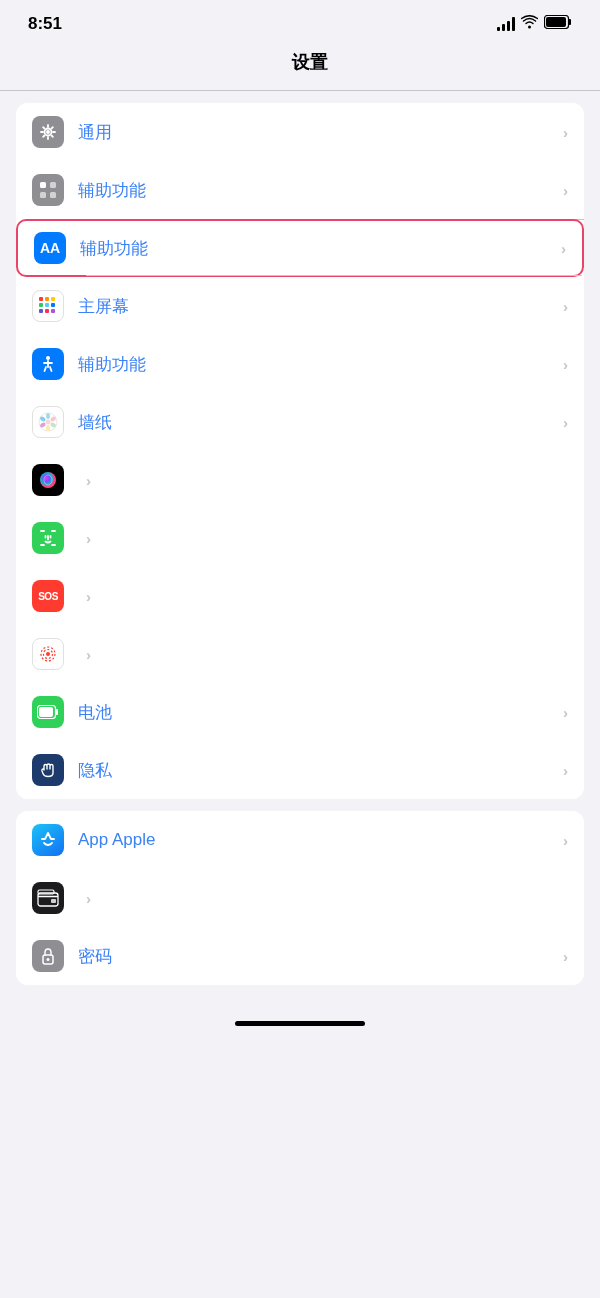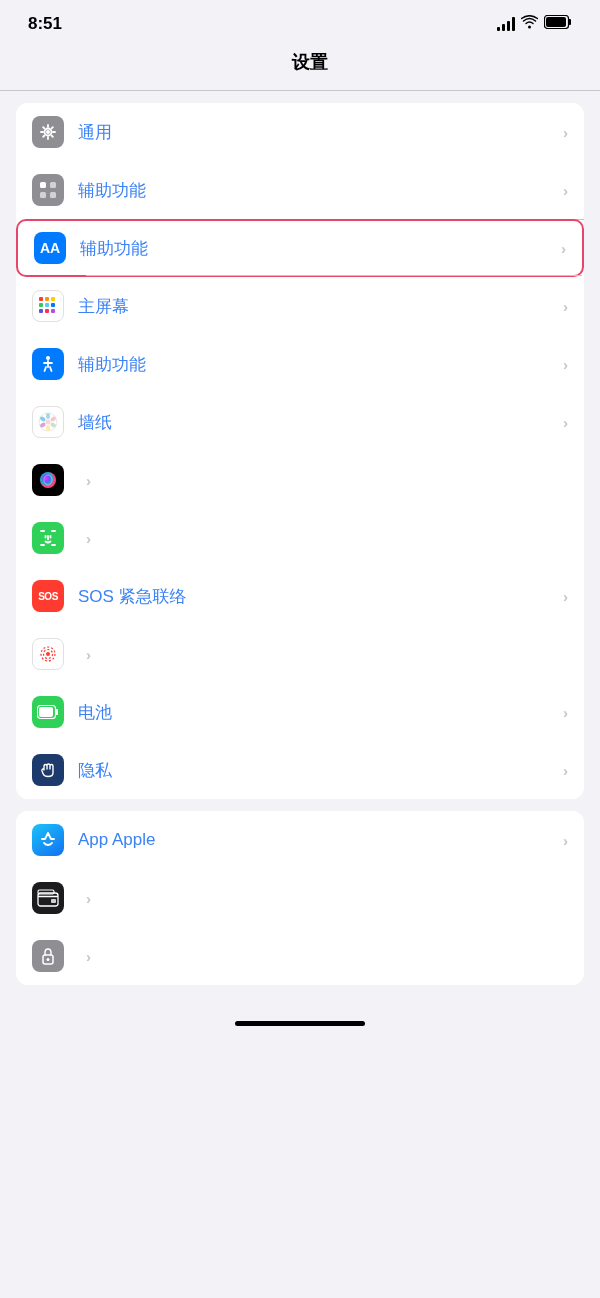--- a/index.html
+++ b/index.html
@@ -281,21 +281,20 @@
         <path d="M8.5 14.5 Q11 16.5 13.5 14.5" stroke="#fff" stroke-width="1.8" stroke-linecap="round" fill="none"></path>
       </svg>
     </div>
     <span class="chevron">›</span>
   </div>
 
   <div class="settings-row">
     <div class="icon-wrap" style="background:#ff3b30;">
       <span style="color:#fff;font-size:10px;font-weight:800;font-family:-apple-system,sans-serif;letter-spacing:-0.5px;">SOS</span>
     </div>
-    <span class="row-label">SOS 紧急联络</span>
     <span class="chevron">›</span>
   </div>
 
   <div class="settings-row">
     <div class="icon-wrap" style="background:#fff;border:1px solid #e0e0e0;">
       <svg width="22" height="22" viewBox="0 0 22 22">
         <circle cx="11" cy="11" r="2" fill="#ff3b30"></circle>
         <circle cx="11" cy="11" r="4.5" fill="none" stroke="#ff3b30" stroke-width="1.2" stroke-dasharray="2 2"></circle>
         <circle cx="11" cy="11" r="7" fill="none" stroke="#ff3b30" stroke-width="1.2" stroke-dasharray="2 2"></circle>
       </svg>
@@ -353,20 +352,21 @@
   </div>
 
   <div class="settings-row">
     <div class="icon-wrap" style="background:#8e8e93;">
       <svg width="22" height="22" viewBox="0 0 22 22" fill="none">
         <rect x="6" y="10" width="10" height="9" rx="2" stroke="#fff" stroke-width="1.5"></rect>
         <path d="M8 10V7.5 Q8 4 11 4 Q14 4 14 7.5V10" stroke="#fff" stroke-width="1.5" stroke-linecap="round"></path>
         <circle cx="11" cy="14.5" r="1.5" fill="#fff"></circle>
       </svg>
     </div>
+    <span class="row-label">密码</span>
     <span class="chevron">›</span>
   </div>
 
 </div>
 
 <div style="text-align:center;padding-bottom:10px;padding-top:16px;">
   <div class="home-indicator"></div>
 </div>
 
 </body></html>

